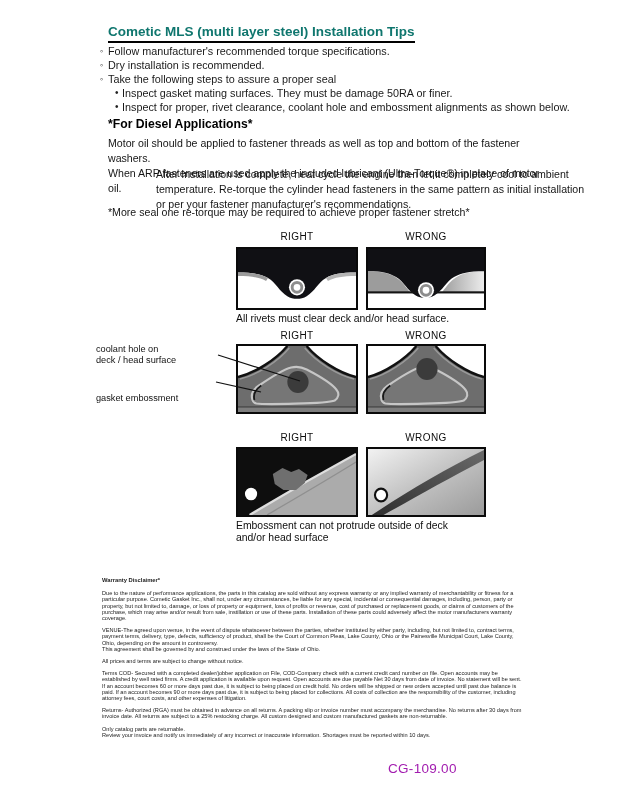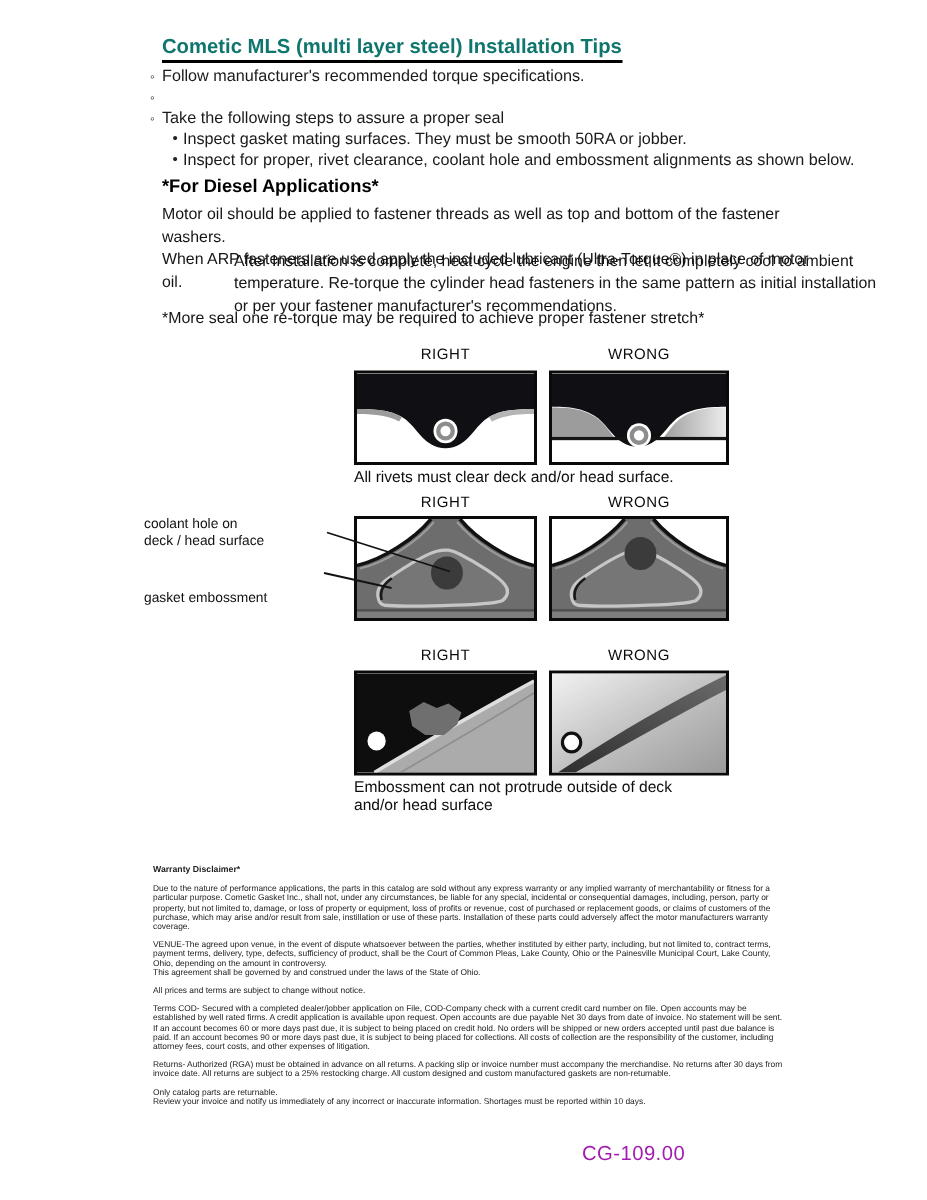--- a/index.html
+++ b/index.html
@@ -43,28 +43,29 @@
     <span class="title" style="position:static;">Cometic MLS (multi layer steel) Installation Tips</span>
   </div>
 
   <div class="abs bullets">
     <div class="b-row">
       <span class="b-mark">◦</span>
       <span>Follow manufacturer's recommended torque specifications.</span>
     </div>
     <div class="b-row">
       <span class="b-mark">◦</span>
+      <span>Dry installation is recommended.</span>
     </div>
     <div class="b-row">
       <span class="b-mark">◦</span>
       <span>Take the following steps to assure a proper seal</span>
     </div>
     <div class="b-row sub">
       <span class="b-mark">•</span>
-      <span>Inspect gasket mating surfaces.  They must be smooth 50RA or jobber.</span>
+      <span>Inspect gasket mating surfaces.  They must be damage 50RA or finer.</span>
     </div>
     <div class="b-row sub">
       <span class="b-mark">•</span>
       <span>Inspect for proper, rivet clearance, coolant hole and embossment alignments as shown below.</span>
     </div>
   </div>
 
   <div class="abs h-diesel">*For Diesel Applications*</div>
   <div class="abs para p1 ml">Motor oil should be applied to fastener threads as well as top and bottom of the fastener washers.
 When ARP fasteners are used apply the included lubricant (Ultra-Torque®) in place of motor oil.</div>

